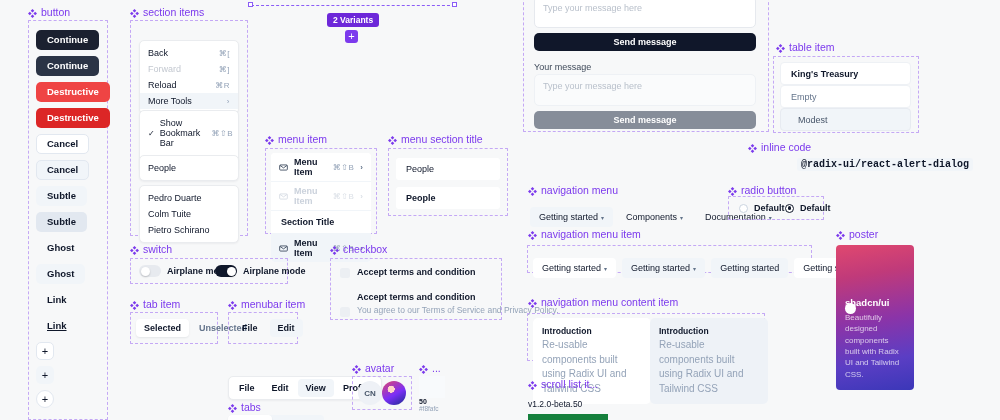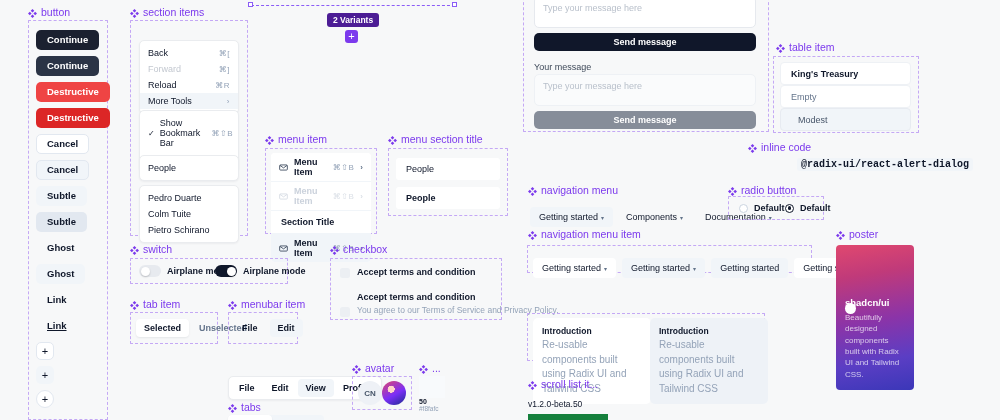--- a/index.html
+++ b/index.html
@@ -203,21 +203,21 @@
 
   
   .swatch-box { width:26px; height:22px; background:#f8fafc; }
   .swatch-num { font-size:7px; font-weight:700; color:#0f172a; margin-top:4px; }
   .swatch-hex { font-size:6.5px; color:#94a3b8; }
 
   
   .sel-line { position:absolute; height:0; border-top:1px dashed #8b5cf6; }
   .sel-handle { position:absolute; width:5px; height:5px; background:#fff; border:1px solid #8b5cf6; }
   .variant-badge {
-    position:absolute; background:#4c1d95; color:#fff;
+    position:absolute; background:#6d28d9; color:#fff;
     font-size:8.5px; font-weight:700; border-radius:3px;
     padding:2px 6px; white-space:nowrap;
   }
   .plus-btn {
     position:absolute; width:13px; height:13px; background:#7c3aed;
     border-radius:3px; color:#fff; display:flex; align-items:center; justify-content:center;
     font-size:11px; line-height:1; font-weight:400;
   }
 </style>
 </head>
@@ -634,20 +634,28 @@
         <span class="caret">▾</span>
     </div>
     <div class="nav-trigger hl">
       <span>Getting started</span>
     </div>
     <div class="nav-trigger white">
       <span>Getting started</span>
     </div>
   </div>
 
+  <div class="abs sec-label" style="left:528px; top:296px;">
+    <span class="diamond">
+        <svg width="9" height="9" viewBox="0 0 10 10">
+          <path d="M5 0 L7 2 L5 4 L3 2 Z M2 3 L4 5 L2 7 L0 5 Z M8 3 L10 5 L8 7 L6 5 Z M5 6 L7 8 L5 10 L3 8 Z" fill="#7c3aed"></path>
+        </svg>
+      </span>
+    <span>navigation menu content item</span>
+  </div>
   <div class="abs frame" style="left:527px; top:313px; width:238px; height:48px;"></div>
   <div class="abs nav-card" style="left:533px; top:318px;">
     <div class="t">Introduction</div>
     <div class="d">Re-usable components built using Radix UI and Tailwind CSS</div>
   </div>
   <div class="abs nav-card hl" style="left:650px; top:318px;">
     <div class="t">Introduction</div>
     <div class="d">Re-usable components built using Radix UI and Tailwind CSS</div>
   </div>
 

